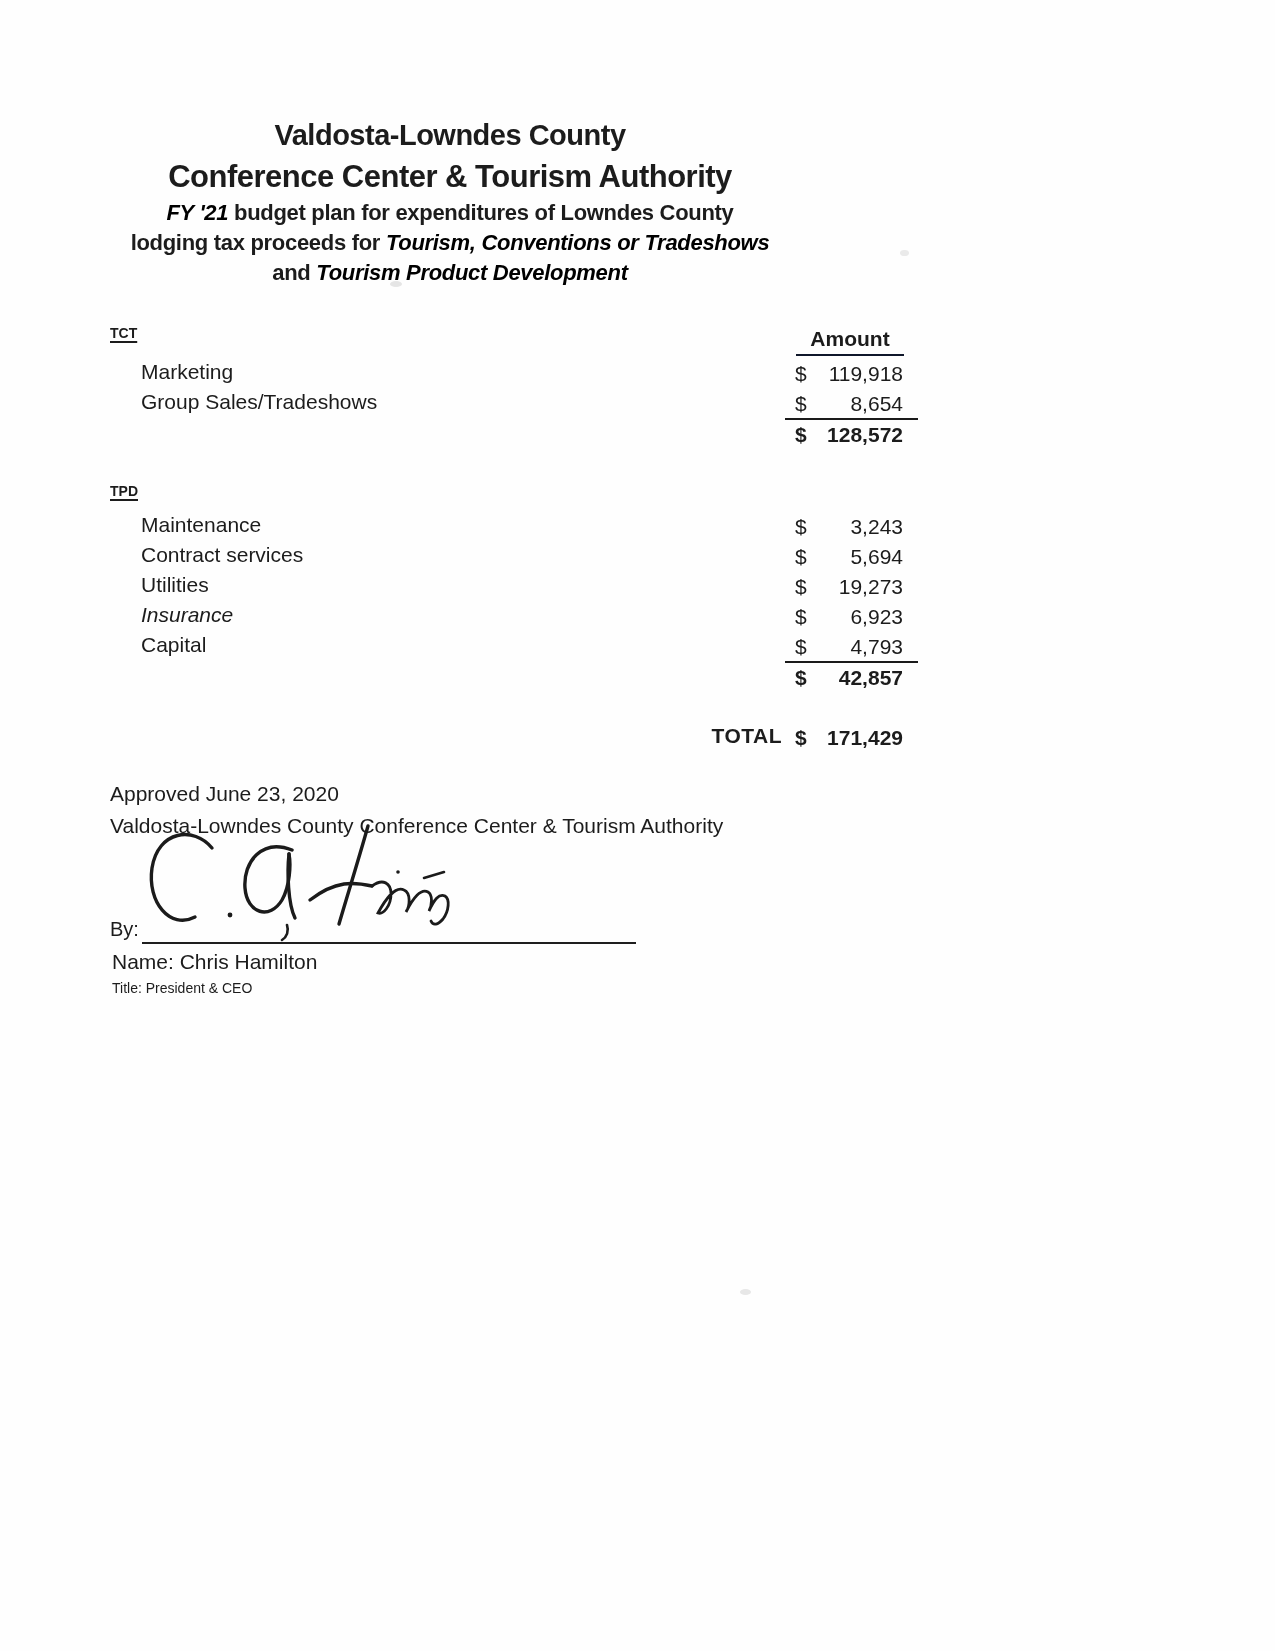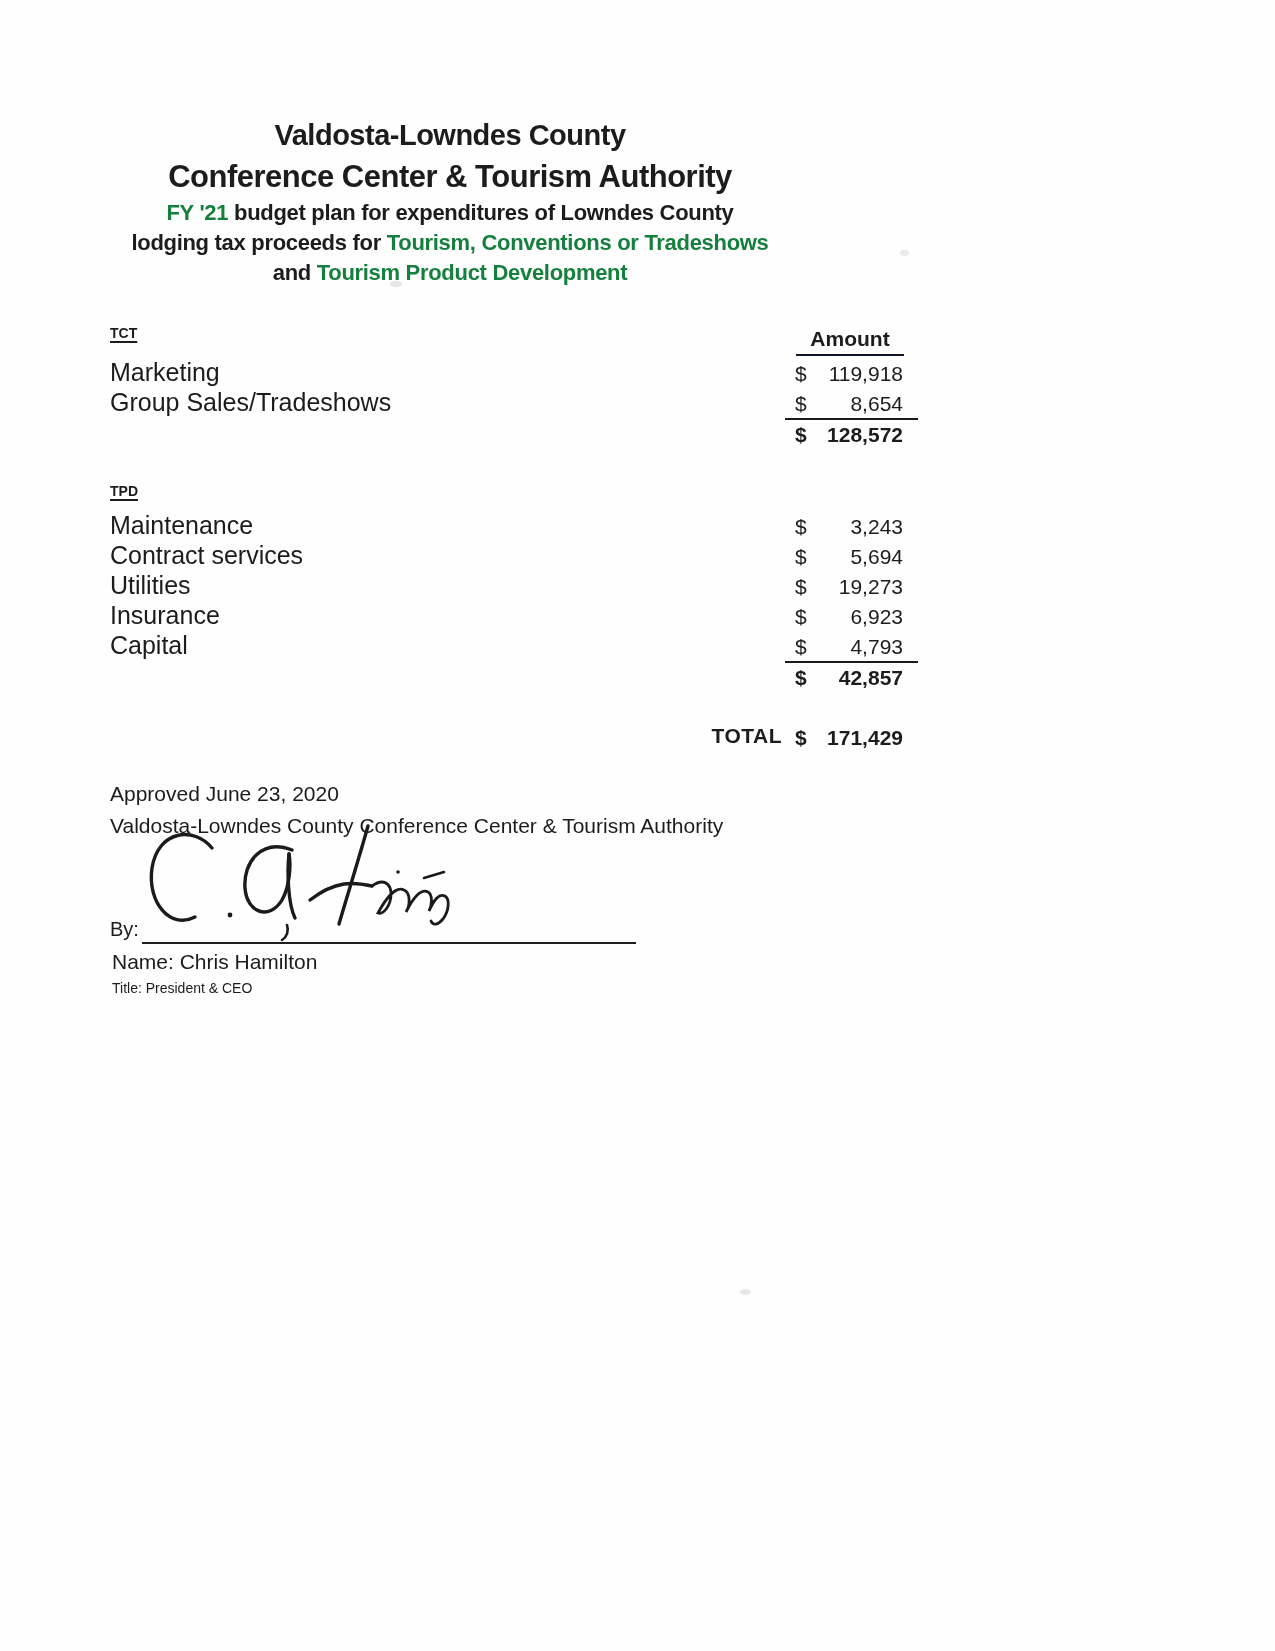--- a/index.html
+++ b/index.html
@@ -12,24 +12,24 @@
     position: relative;
     overflow: hidden;
   }
   .abs { position: absolute; }
 
   
   .heading { left: 110px; top: 114px; width: 680px; text-align: center; }
   .title-1 { font-size: 29px; font-weight: 700; line-height: 42px; letter-spacing: -0.5px; }
   .title-2 { font-size: 31px; font-weight: 700; line-height: 42px; letter-spacing: -0.5px; }
   .subtitle { font-size: 22px; font-weight: 700; line-height: 30px; letter-spacing: -0.3px; }
-  .blue { color: #15803d; }
+  .blue { color: #000000; font-style: italic; }
 
   
-  .label { font-size: 25px; line-height: 24px; }
+  .label { font-size: 21px; line-height: 24px; margin-left: 31px; }
   .sec-header {
     font-size: 14px; font-weight: 700;
     text-decoration: underline; text-decoration-thickness: 2px; text-underline-offset: 3px;
   }
   .amount-header {
     left: 796px; top: 327px; width: 108px; text-align: center;
     font-size: 21px; font-weight: 700; padding-bottom: 3px;
     border-bottom: 2px solid #0f172a;
   }
   .amount-cell {
@@ -104,21 +104,21 @@
   <span>$</span>
   <span>5,694</span>
 </div>
 
 <div class="abs label" style="left:110px; top:573px;">Utilities</div>
 <div class="abs amount-cell" style="top:575px;">
   <span>$</span>
   <span>19,273</span>
 </div>
 
-<div class="abs label" style="left:110px; top:603px;">Insurance</div>
+<div class="abs label" style="left:110px; top:603px;font-style:italic;">Insurance</div>
 <div class="abs amount-cell" style="top:605px;">
   <span>$</span>
   <span>6,923</span>
 </div>
 
 <div class="abs label" style="left:110px; top:633px;">Capital</div>
 <div class="abs amount-cell rule-under" style="top:635px;">
   <span>$</span>
   <span>4,793</span>
 </div>

